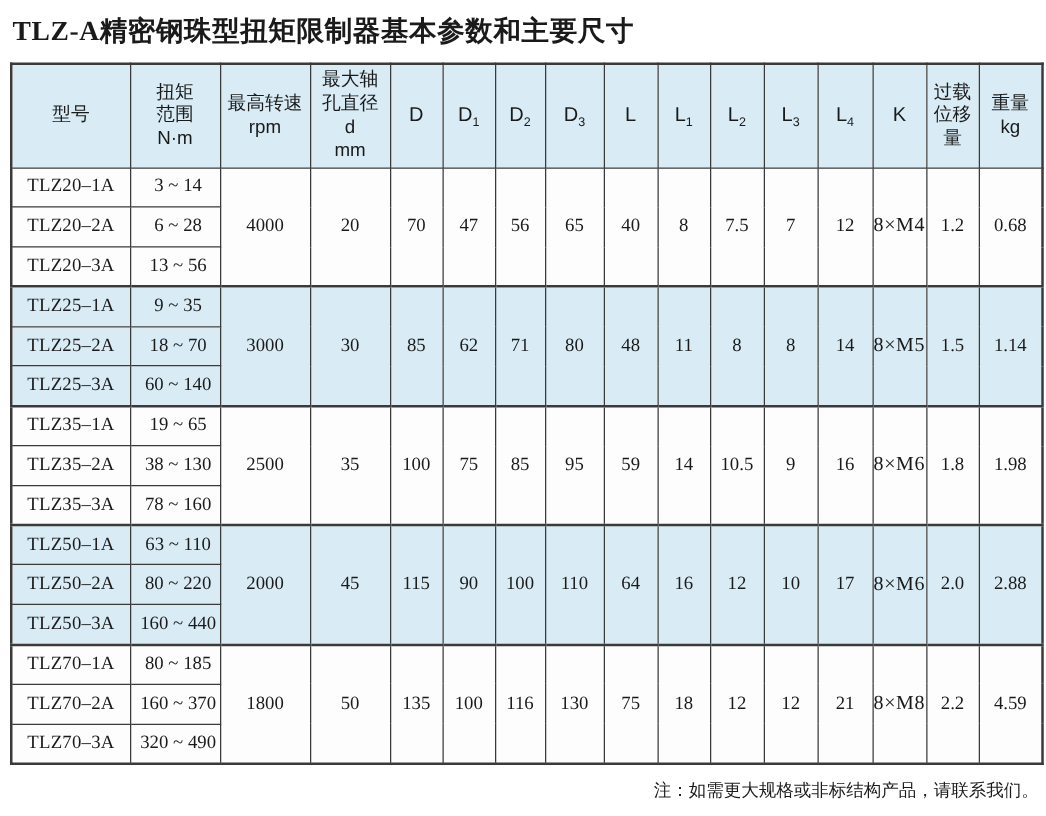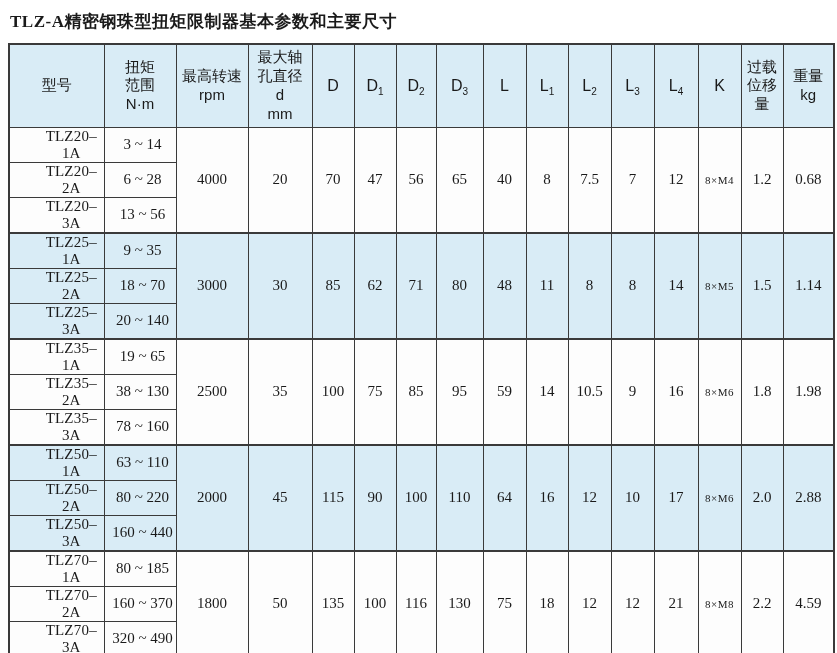--- a/index.html
+++ b/index.html
@@ -13,21 +13,21 @@
     color: #1a1a1a;
   }
   .page {
     position: relative;
     width: 837px;
     height: 653px;
     box-sizing: border-box;
     padding: 6px 2px 0 8px;
   }
   .doc-title {
-    font-size: 17px;
+    font-size: 22px;
     font-weight: bold;
     letter-spacing: 0.5px;
     margin: 4px 0 10px 2px;
     font-family: "Liberation Serif", "DejaVu Serif", serif;
   }
   table.spec-table {
     border-collapse: collapse;
     table-layout: fixed;
     width: 826px;
     border: 2px solid #3a3a3a;
@@ -62,28 +62,27 @@
   }
   tbody td {
     height: 31.8px;
     font-size: 15px;
     background: #fdfdfd;
   }
   tbody tr.shaded td { background: var(--shade-bg, #d9ecf6); }
   tbody td.model-cell {
     font-size: 15px;
     letter-spacing: 0.2px;
-    padding-left: 29px;
   }
   tbody td.torque-cell {
     text-align: center;
     padding-left: 5px;
     font-size: 15px;
   }
-  tbody td.k-cell { font-size: 11px; letter-spacing: 0.5px; }
+  tbody td.k-cell { font-size: 16px; letter-spacing: 0.5px; }
   tbody tr.group-start td { border-top: 2px solid #3a3a3a; }
   .footnote {
     margin-top: 12px;
     text-align: right;
     font-size: 14px;
     padding-right: 4px;
     font-family: "Liberation Serif", "DejaVu Serif", serif;
   }
 </style>
 </head>
@@ -196,21 +195,21 @@
           <td rowspan="3" class="k-cell">8×M5</td>
           <td rowspan="3">1.5</td>
           <td rowspan="3">1.14</td>
         </tr>
         <tr class="shaded">
           <td class="model-cell">TLZ25–2A</td>
           <td class="torque-cell">18 ~ 70</td>
         </tr>
         <tr class="shaded">
           <td class="model-cell">TLZ25–3A</td>
-          <td class="torque-cell">20 ~ 140</td>
+          <td class="torque-cell">60 ~ 140</td>
         </tr>
         <tr class="group-start">
           <td class="model-cell">TLZ35–1A</td>
           <td class="torque-cell">19 ~ 65</td>
           <td rowspan="3">2500</td>
           <td rowspan="3">35</td>
           <td rowspan="3">100</td>
           <td rowspan="3">75</td>
           <td rowspan="3">85</td>
           <td rowspan="3">95</td>
@@ -279,13 +278,14 @@
           <td class="model-cell">TLZ70–2A</td>
           <td class="torque-cell">160 ~ 370</td>
         </tr>
         <tr>
           <td class="model-cell">TLZ70–3A</td>
           <td class="torque-cell">320 ~ 490</td>
         </tr>
       </tbody>
   </table>
 
+  <div class="footnote">注：如需更大规格或非标结构产品，请联系我们。</div>
 </div>
 
 </body></html>

